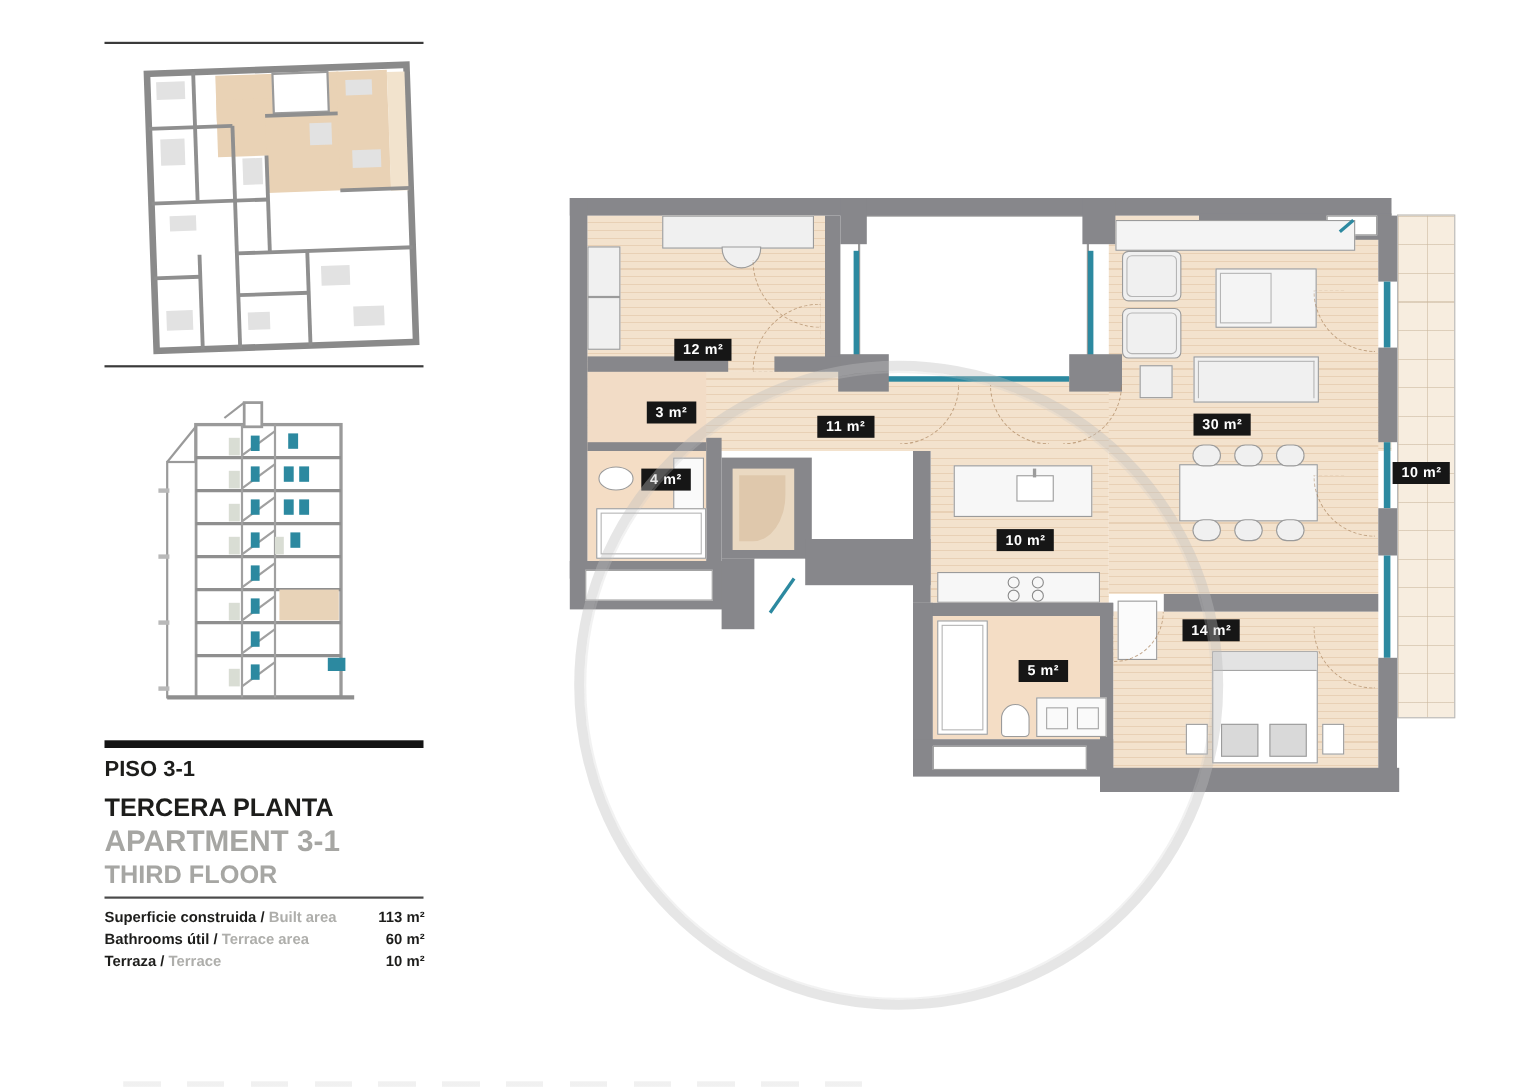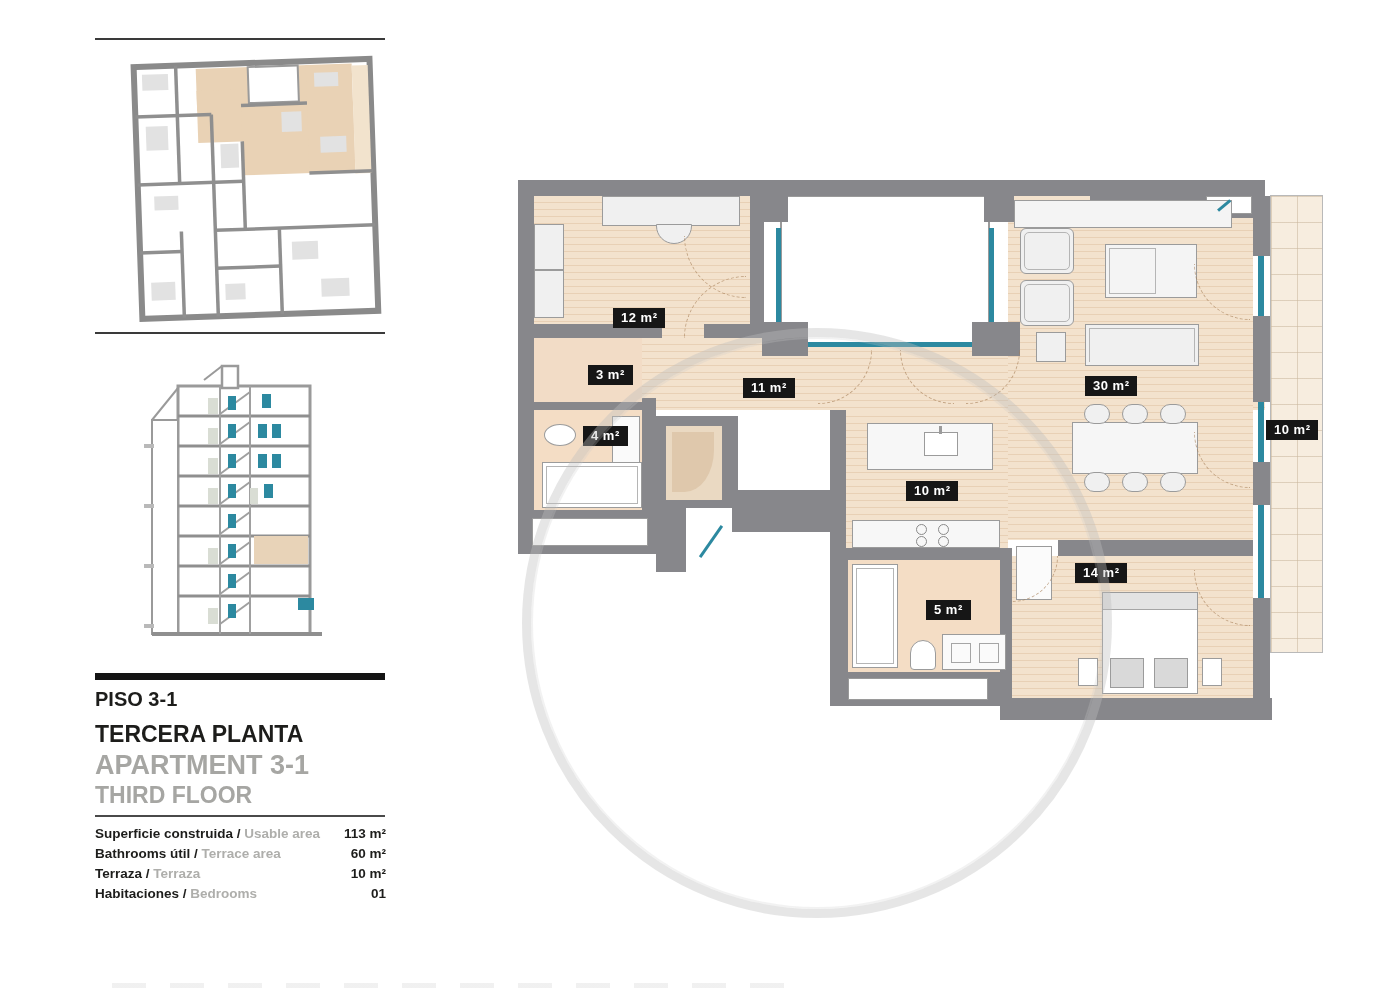--- a/index.html
+++ b/index.html
@@ -175,24 +175,23 @@
   </svg>
 
   <div class="bar-thick"></div>
   <div class="abs t-black" id="title1">PISO 3-1</div>
   <div class="abs t-black" id="title2">TERCERA PLANTA</div>
   <div class="abs t-gray" id="title3">APARTMENT 3-1</div>
   <div class="abs t-gray" id="title4">THIRD FLOOR</div>
   <div class="rule-thin"></div>
 
   <div id="info-rows">
-      <div class="info-row"><span class="es">Superficie construida / </span><span class="en">Usable area</span><span class="val">113 m²</span></div>
+      <div class="info-row"><span class="es">Superficie construida / </span><span class="en">Built area</span><span class="val">113 m²</span></div>
       <div class="info-row"><span class="es">Bathrooms útil / </span><span class="en">Terrace area</span><span class="val">60 m²</span></div>
-      <div class="info-row"><span class="es">Terraza / </span><span class="en">Terraza</span><span class="val">10 m²</span></div>
-      <div class="info-row"><span class="es">Habitaciones / </span><span class="en">Bedrooms</span><span class="val">01</span></div>
+      <div class="info-row"><span class="es">Terraza / </span><span class="en">Terrace</span><span class="val">10 m²</span></div>
     </div>
 
   <div id="plan">
 
     <div class="wood" style="left:16px;top:16px;width:216px;height:142px;"></div>
     <div class="wood" style="left:16px;top:158px;width:731px;height:72px;"></div>
     <div class="plain" style="left:16px;top:158px;width:108px;height:72px;background:#f2dcc6;"></div>
     <div class="wood" style="left:328px;top:230px;width:162px;height:138px;"></div>
     <div class="wood" style="left:490px;top:16px;width:245px;height:344px;"></div>
     <div class="wood" style="left:494px;top:376px;width:241px;height:144px;"></div>

